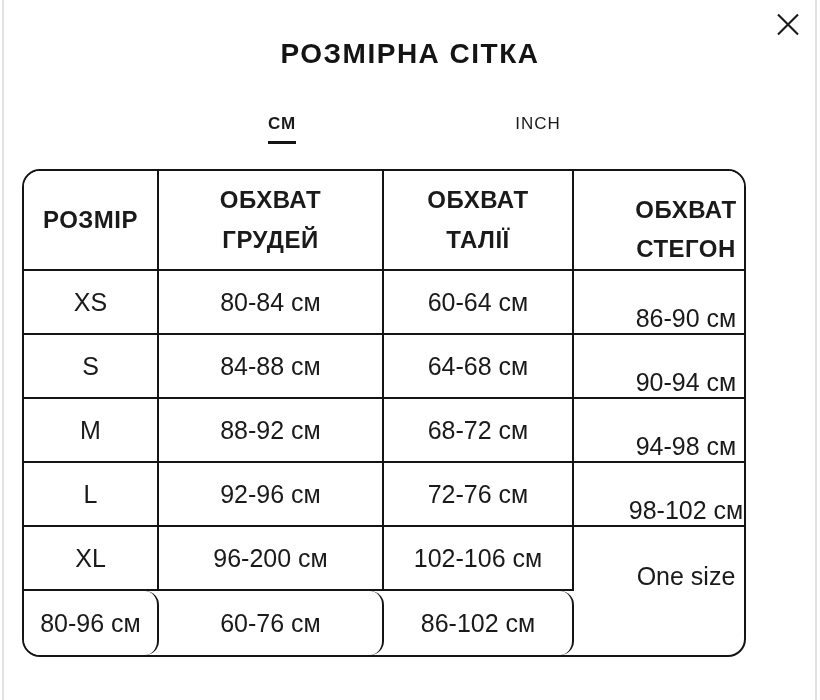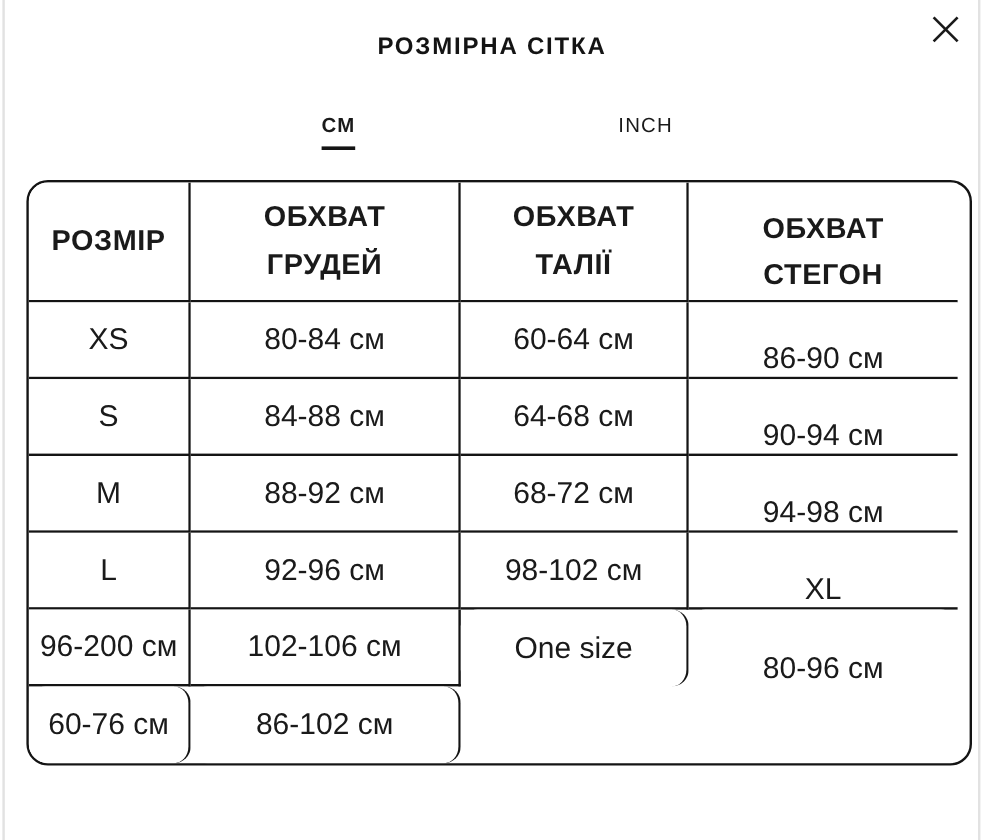--- a/index.html
+++ b/index.html
@@ -36,24 +36,24 @@
     border: none;
     padding: 0;
     cursor: pointer;
     display: flex;
     align-items: center;
     justify-content: center;
   }
   .close-btn svg { display: block; }
 
   .title {
-    margin: 0;
+    margin: 10px;
     padding-top: 28px;
     text-align: center;
-    font-size: 20px;
+    font-size: 28px;
     font-weight: 700;
     letter-spacing: 1.5px;
     color: #141414;
   }
 
   .tabs {
     display: flex;
     justify-content: center;
     margin-top: 44px;
   }
@@ -72,21 +72,21 @@
   .tab .tab-text {
     display: inline-block;
     padding-bottom: 7px;
     border-bottom: 3px solid transparent;
   }
   .tab.active { font-weight: 700; }
   .tab.active .tab-text { border-bottom-color: #141414; }
 
   .table-wrap {
     margin: 25px 0 0 22px;
-    width: 788px;
+    width: 724px;
     box-sizing: border-box;
     border: 2px solid #141414;
     border-radius: 18px;
     overflow: hidden;
     background: #ffffff;
   }
   .grid {
     display: grid;
     grid-template-columns: 135px 225px 190px 224px;
     grid-template-rows: 100px repeat(6, 64px);
@@ -166,20 +166,21 @@
     <div class="cell">64-68 см</div>
     <div class="cell">90-94 см</div>
 
     <div class="cell">M</div>
     <div class="cell">88-92 см</div>
     <div class="cell">68-72 см</div>
     <div class="cell">94-98 см</div>
 
     <div class="cell">L</div>
     <div class="cell">92-96 см</div>
+    <div class="cell">72-76 см</div>
     <div class="cell">98-102 см</div>
 
     <div class="cell">XL</div>
     <div class="cell">96-200 см</div>
     <div class="cell">102-106 см</div>
 
     <div class="cell">One size</div>
     <div class="cell">80-96 см</div>
     <div class="cell">60-76 см</div>
     <div class="cell">86-102 см</div>

